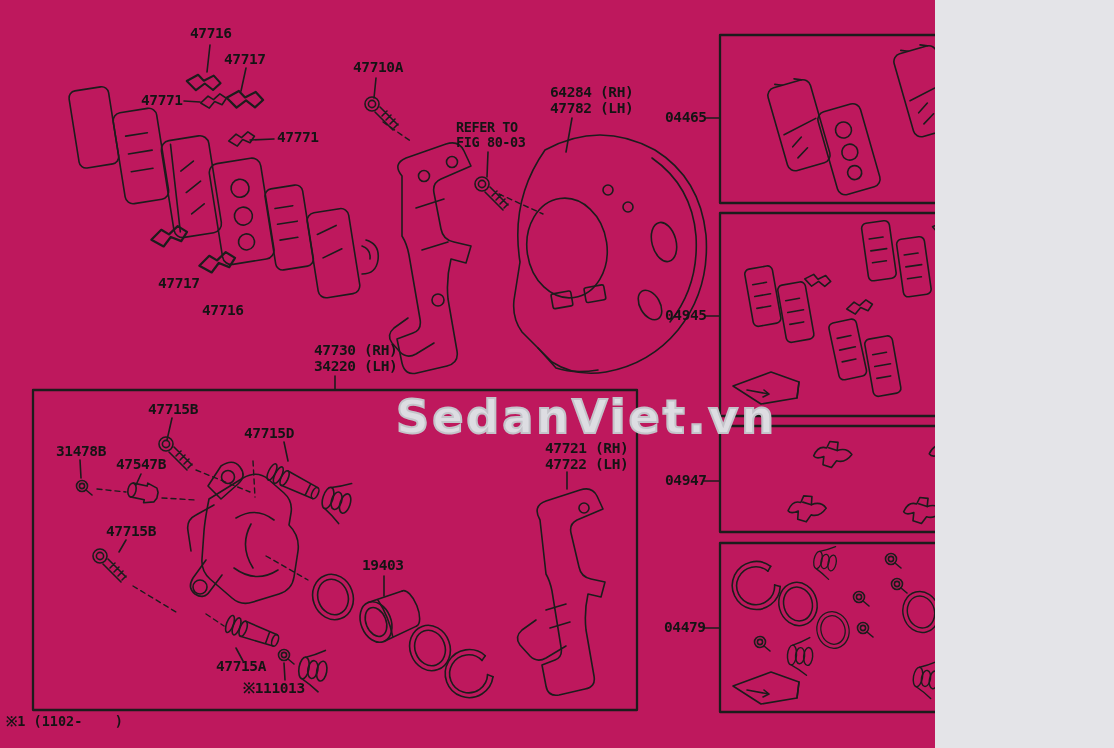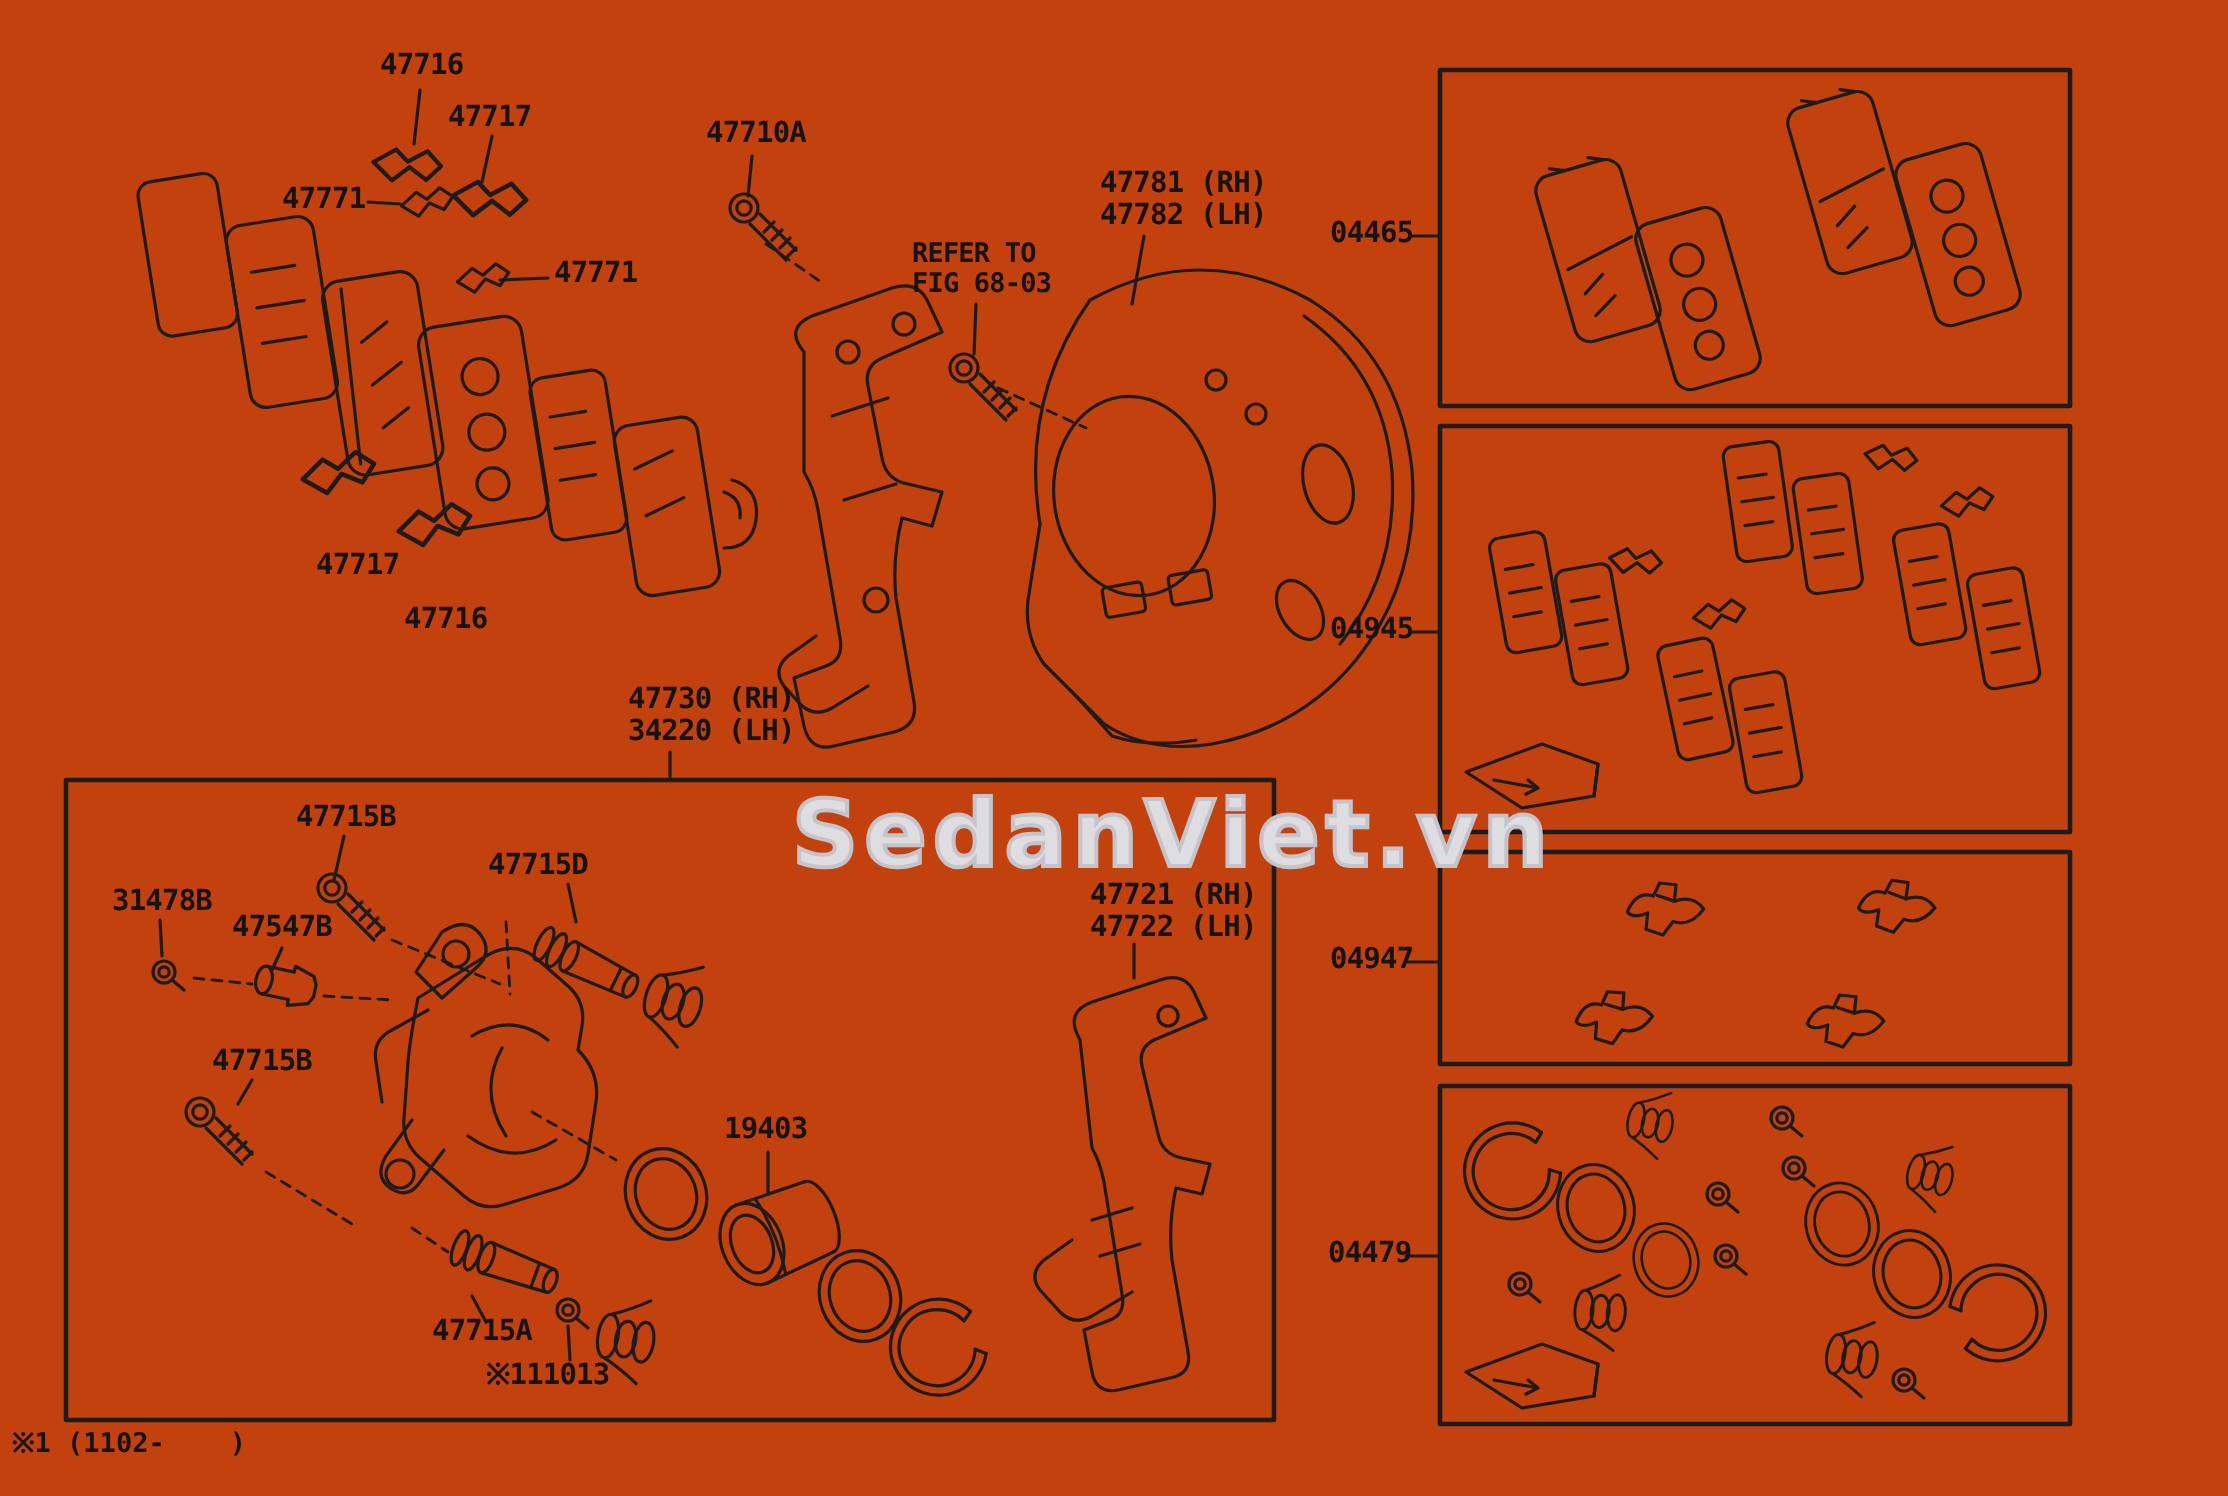--- a/index.html
+++ b/index.html
@@ -1,16 +1,16 @@
 <!DOCTYPE html>
 <html><head>
 <meta charset="utf-8">
 <style>
   html,body{margin:0;padding:0;background:#e4e4e8;}
-  #stage{position:relative;width:1114px;height:748px;background:#c2410c;overflow:hidden;
+  #stage{position:relative;width:935px;height:748px;background:#be185d;overflow:hidden;
          font-family:"DejaVu Sans Mono","Liberation Mono",monospace;}
   #art{position:absolute;left:0;top:0;}
   .ln{fill:none;stroke:#1c1c1c;stroke-width:1.6;stroke-linejoin:round;stroke-linecap:round;}
   .thick{stroke-width:2.3;}
   .dash{stroke-dasharray:5 4;stroke-width:1.4;}
   .lbl{position:absolute;font-weight:700;font-size:14.5px;line-height:1.08;letter-spacing:-0.4px;
        color:#141414;white-space:pre;}
   .lbl.small{font-size:13.5px;}
   .watermark{position:absolute;left:396px;top:346px;font-family:"DejaVu Sans",sans-serif;
        font-weight:700;font-size:46px;letter-spacing:3px;color:#dddde2;
@@ -406,22 +406,22 @@
 </svg>
 
 <div class="lbl" style="left:190px;top:26px">47716</div>
 <div class="lbl" style="left:224px;top:52px">47717</div>
 <div class="lbl" style="left:141px;top:93px">47771</div>
 <div class="lbl" style="left:277px;top:130px">47771</div>
 <div class="lbl" style="left:158px;top:276px">47717</div>
 <div class="lbl" style="left:202px;top:303px">47716</div>
 <div class="lbl" style="left:353px;top:60px">47710A</div>
 <div class="lbl small" style="left:456px;top:120px">REFER TO
-FIG 68-03</div>
-<div class="lbl" style="left:550px;top:85px">47781 (RH)
+FIG 80-03</div>
+<div class="lbl" style="left:550px;top:85px">64284 (RH)
 47782 (LH)</div>
 <div class="lbl" style="left:314px;top:343px">47730 (RH)
 34220 (LH)</div>
 <div class="lbl" style="left:148px;top:402px">47715B</div>
 <div class="lbl" style="left:244px;top:426px">47715D</div>
 <div class="lbl" style="left:56px;top:444px">31478B</div>
 <div class="lbl" style="left:116px;top:457px">47547B</div>
 <div class="lbl" style="left:106px;top:524px">47715B</div>
 <div class="lbl" style="left:545px;top:441px">47721 (RH)
 47722 (LH)</div>

